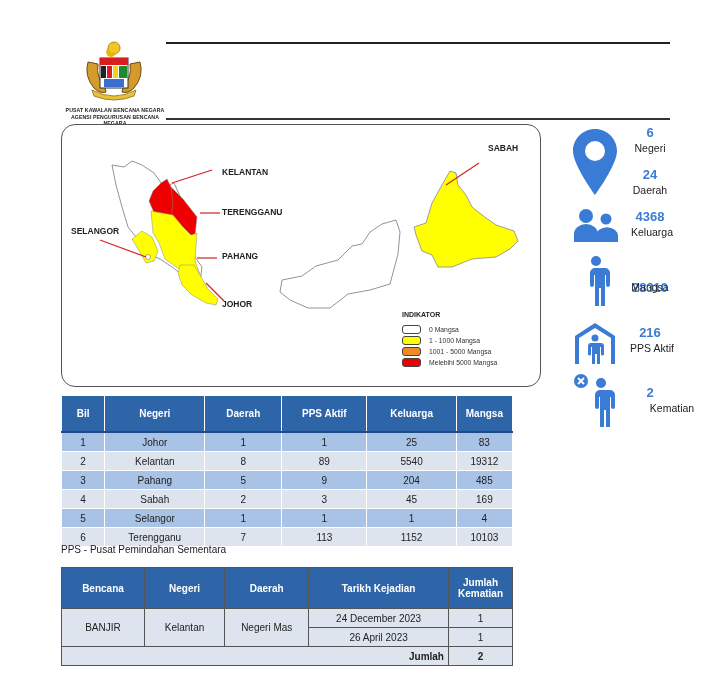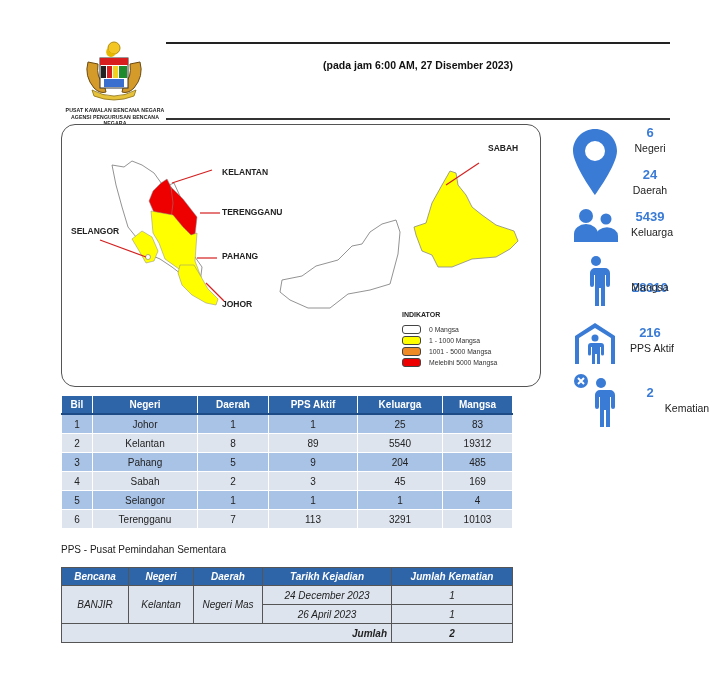--- a/index.html
+++ b/index.html
@@ -24,26 +24,26 @@
   .swatch { width:17px; height:7px; border-radius:3px; border:1px solid #444; margin-right:8px; }
 
   
   .stat-num { font-size:13px; font-weight:bold; color:#3a7bd5; text-align:center; }
   .stat-lbl { font-size:10.5px; color:#222; text-align:center; }
   .icon { position:absolute; }
 
   
   table { border-collapse:collapse; font-size:10px; }
   .t1 { left:61px; top:395px; width:452px; }
-  .t1 th, .t2 th { background:#2e64a8; color:#fff; font-weight:bold; height:17px; padding:0; border:1px solid #ffffff; border-bottom:2px solid #1d4b86; }
+  .t1 th, .t2 th { background:#2e64a8; color:#fff; font-weight:bold; height:17px; padding:9px; border:1px solid #ffffff; border-bottom:2px solid #1d4b86; }
   .t1 td { height:18px; text-align:center; padding:0; border:1px solid #ffffff; color:#222; }
   .t1 tr.odd td { background:#a9c3e6; }
   .t1 tr.even td { background:#dde4ee; }
   .footnote { left:61px; top:544px; font-size:10px; color:#222; }
-  .t2 { left:61px; top:567px; width:452px; border:1px solid #555;font-style:italic; }
+  .t2 { left:61px; top:567px; width:452px; border:1px solid #555; }
   .t2 th { border:1px solid #555; }
   .t2 td { background:#dde4ee; height:18px; text-align:center; padding:0; border:1px solid #555; color:#222; }
   .t2 td.total-label { text-align:right; padding-right:4px; font-weight:bold; }
   .t2 td.total-val { font-weight:bold; }
 </style>
 </head>
 <body>
 
 <div class="abs logo-wrap">
   <svg class="abs crest" viewBox="0 0 64 62" width="64" height="62">
@@ -58,21 +58,20 @@
     <rect x="31" y="26" width="5" height="12" fill="#f2d21e"></rect>
     <rect x="37" y="26" width="8" height="12" fill="#1e8a2e"></rect>
     <rect x="22" y="39" width="20" height="8" fill="#3a6fd0"></rect>
     <path d="M10 50 q22 12 44 0 l-2 6 q-20 8 -40 0z" fill="#e6c23a" stroke="#8a6d10" stroke-width="0.8"></path>
   </svg>
   <div class="abs agency-line" style="top:67px;">PUSAT KAWALAN BENCANA NEGARA</div>
   <div class="abs agency-line" style="top:74px;">AGENSI PENGURUSAN BENCANA NEGARA</div>
 </div>
 <div class="abs rule-top"></div>
 <div class="abs title">
-  <div>(pada jam 6:00 AM, 27 Disember 2023)</div>
 </div>
 <div class="abs rule-bottom"></div>
 
 <div class="abs map-panel">
   <svg class="abs map-svg" width="478" height="261" viewBox="0 0 478 261">
 
     <path d="M62 42 l8 -6 l10 4 l12 8 l10 14 l10 -4 l10 22 l6 20 l-2 22 l14 20 l-2 16 l-10 -2 l-18 -14 l-12 -8 l-14 -6 l-10 -16 l-8 -10 l-6 -20 l-6 -22 l-4 -20z" fill="#fff" stroke="#777" stroke-width="0.8"></path>
 
     <path d="M99 58 l6 -4 l4 8 l4 14 l-2 16 l-18 -2 l-6 -14 l4 -10z" fill="#ee0000" stroke="#888" stroke-width="0.5"></path>
 
@@ -132,21 +131,21 @@
 <div class="abs stat-lbl" style="left:620px; top:142px; width:60px;">Negeri</div>
 <div class="abs stat-num" style="left:620px; top:167px; width:60px;">24</div>
 <div class="abs stat-lbl" style="left:620px; top:184px; width:60px;">Daerah</div>
 
 <svg class="icon" style="left:574px; top:208px;" width="44" height="34" viewBox="0 0 44 34">
   <circle cx="12" cy="8" r="7" fill="#3a7bd5"></circle>
   <path d="M0 34 V26 a12 10 0 0 1 24 0 V34 z" fill="#3a7bd5"></path>
   <circle cx="32" cy="11" r="5.5" fill="#3a7bd5"></circle>
   <path d="M22 34 V28 a10 8 0 0 1 22 0 V34 z" fill="#3a7bd5"></path>
 </svg>
-<div class="abs stat-num" style="left:620px; top:209px; width:60px;">5439</div>
+<div class="abs stat-num" style="left:620px; top:209px; width:60px;">4368</div>
 <div class="abs stat-lbl" style="left:620px; top:226px; width:64px;">Keluarga</div>
 
 <svg class="icon" style="left:582px; top:256px;" width="28" height="50" viewBox="0 0 28 50">
   <circle cx="14" cy="5" r="5" fill="#3a7bd5"></circle>
   <path d="M5 12 h18 a5 5 0 0 1 5 5 v12 a2 2 0 0 1 -4 0 v-10 h-1 v31 h-4 v-18 h-2 v18 h-4 v-31 h-1 v10 a2 2 0 0 1 -4 0 v-12 a5 5 0 0 1 5 -5 z" fill="#3a7bd5"></path>
 </svg>
 <div class="abs stat-num" style="left:620px; top:280px; width:60px;">28310</div>
 <div class="abs stat-lbl" style="left:620px; top:281px; width:60px;">Mangsa</div>
 
 <svg class="icon" style="left:573px; top:320px;" width="44" height="44" viewBox="0 0 44 44">
@@ -157,21 +156,21 @@
 <div class="abs stat-num" style="left:620px; top:325px; width:60px;">216</div>
 <div class="abs stat-lbl" style="left:620px; top:342px; width:64px;">PPS Aktif</div>
 
 <svg class="icon" style="left:573px; top:373px;" width="46" height="54" viewBox="0 0 46 54">
   <circle cx="8" cy="8" r="7" fill="#3a7bd5"></circle>
   <path d="M5 5 l6 6 M11 5 l-6 6" stroke="#fff" stroke-width="2"></path>
   <circle cx="28" cy="10" r="5" fill="#3a7bd5"></circle>
   <path d="M19 17 h18 a5 5 0 0 1 5 5 v12 a2 2 0 0 1 -4 0 v-10 h-1 v30 h-4 v-17 h-2 v17 h-4 v-30 h-1 v10 a2 2 0 0 1 -4 0 v-12 a5 5 0 0 1 5 -5 z" fill="#3a7bd5"></path>
 </svg>
 <div class="abs stat-num" style="left:620px; top:385px; width:60px;">2</div>
-<div class="abs stat-lbl" style="left:655px; top:402px; width:64px;text-align:center;">Kematian</div>
+<div class="abs stat-lbl" style="left:640px; top:402px; width:64px;text-align:center;">Kematian</div>
 
 <table class="abs t1">
   <thead>
     <tr>
       <th style="width:30px;">Bil</th>
       <th style="width:104px;">Negeri</th>
       <th style="width:70px;">Daerah</th>
       <th style="width:88px;">PPS Aktif</th>
       <th style="width:84px;">Keluarga</th>
       <th>Mangsa</th>
@@ -216,21 +215,21 @@
       <td>1</td>
       <td>1</td>
       <td>1</td>
       <td>4</td>
     </tr>
     <tr class="even">
       <td>6</td>
       <td>Terengganu</td>
       <td>7</td>
       <td>113</td>
-      <td>3291</td>
+      <td>1152</td>
       <td>10103</td>
     </tr>
   </tbody>
 </table>
 
 <div class="abs footnote">PPS - Pusat Pemindahan Sementara</div>
 
 <table class="abs t2">
   <thead>
     <tr>

